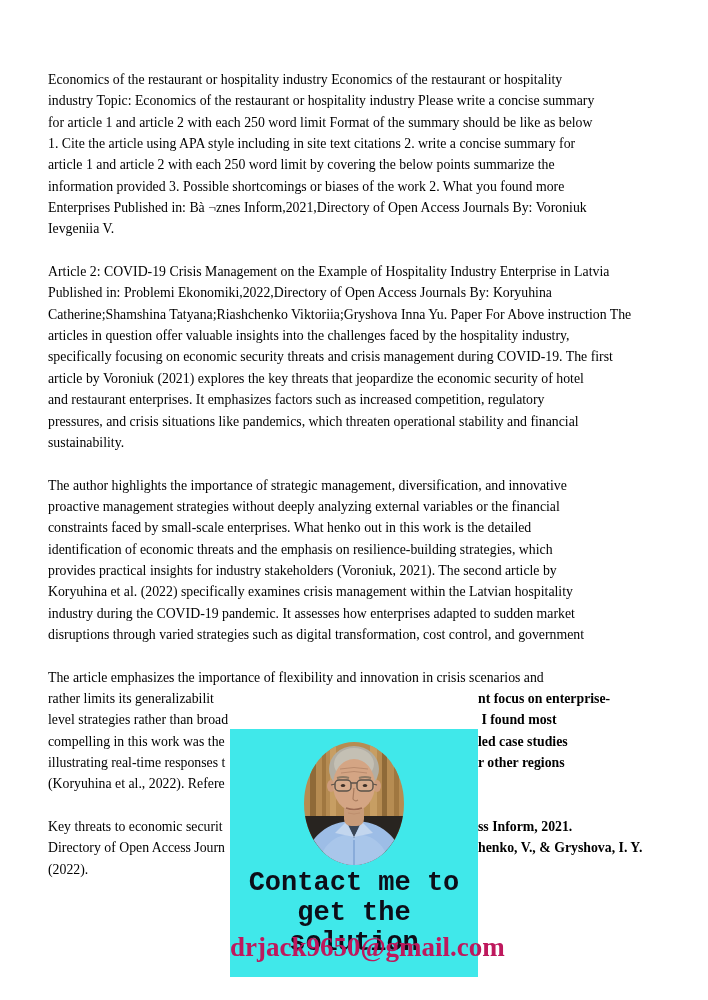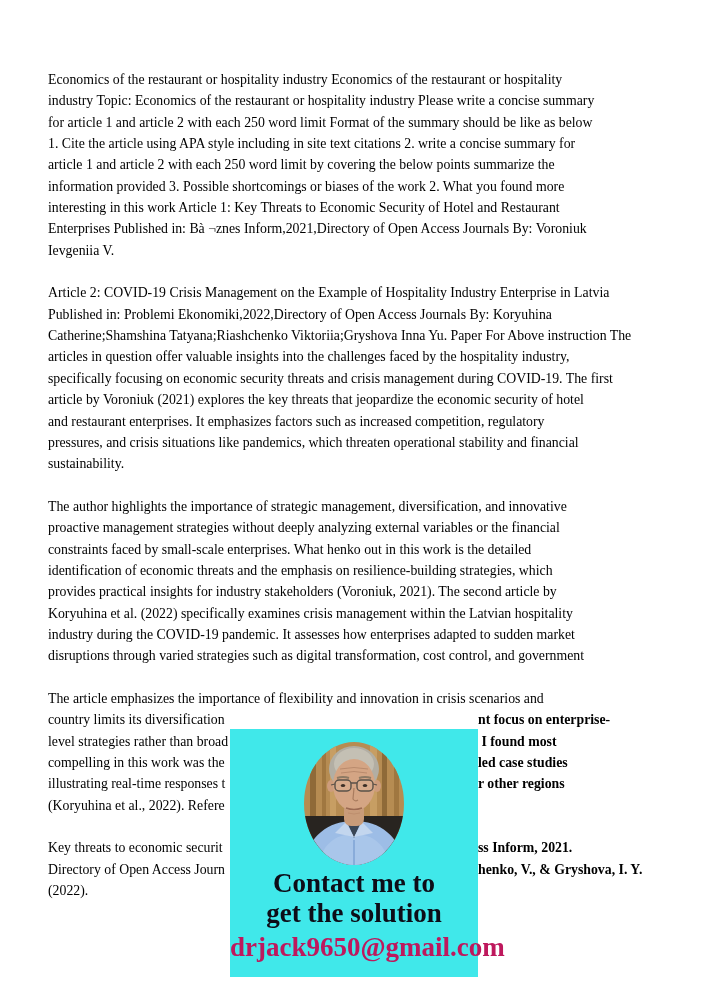--- a/index.html
+++ b/index.html
@@ -18,21 +18,21 @@
     position:absolute;left:230px;top:729px;width:248px;height:248px;
     background:#40e8ea;text-align:center;
   }
   .avatar{
     position:absolute;left:74px;top:13px;width:100px;height:123px;
     border-radius:50%;overflow:hidden;
   }
   .avatar svg{display:block;width:100px;height:123px;}
   .promo-heading{
     position:absolute;top:139px;left:0;right:0;
-    font-family:Liberation Serif, serif;font-weight:bold;
+    font-family:Liberation Mono, monospace;font-weight:bold;
     font-size:27px;line-height:30px;color:#0d0d18;
   }
   .promo-email{
     position:absolute;top:203px;left:0;right:0;
     font-family:"Liberation Serif",serif;font-weight:bold;
     font-size:27px;line-height:30px;color:#be185d;
   }
 </style>
 </head>
 <body>
@@ -40,21 +40,20 @@
 <div class="page">
 
   <div class="doc" id="doc">
       <div class="para">
         <div class="line">Economics of the restaurant or hospitality industry Economics of the restaurant or hospitality</div>
         <div class="line">industry Topic: Economics of the restaurant or hospitality industry Please write a concise summary</div>
         <div class="line">for article 1 and article 2 with each 250 word limit Format of the summary should be like as below</div>
         <div class="line">1. Cite the article using APA style including in site text citations 2. write a concise summary for</div>
         <div class="line">article 1 and article 2 with each 250 word limit by covering the below points summarize the</div>
         <div class="line">information provided 3. Possible shortcomings or biases of the work 2. What you found more</div>
-        <div class="line">interesting in this work Article 1: Key Threats to Economic Security of Hotel and Restaurant</div>
         <div class="line">Enterprises Published in: Bà ¬znes Inform,2021,Directory of Open Access Journals By: Voroniuk</div>
         <div class="line">Ievgeniia V.</div>
       </div>
       <div class="para">
         <div class="line">Article 2: COVID-19 Crisis Management on the Example of Hospitality Industry Enterprise in Latvia</div>
         <div class="line">Published in: Problemi Ekonomiki,2022,Directory of Open Access Journals By: Koryuhina</div>
         <div class="line">Catherine;Shamshina Tatyana;Riashchenko Viktoriia;Gryshova Inna Yu. Paper For Above instruction The</div>
         <div class="line">articles in question offer valuable insights into the challenges faced by the hospitality industry,</div>
         <div class="line">specifically focusing on economic security threats and crisis management during COVID-19. The first</div>
         <div class="line">article by Voroniuk (2021) explores the key threats that jeopardize the economic security of hotel</div>
@@ -67,21 +66,21 @@
         <div class="line">proactive management strategies without deeply analyzing external variables or the financial</div>
         <div class="line">constraints faced by small-scale enterprises. What henko out in this work is the detailed</div>
         <div class="line">identification of economic threats and the emphasis on resilience-building strategies, which</div>
         <div class="line">provides practical insights for industry stakeholders (Voroniuk, 2021). The second article by</div>
         <div class="line">Koryuhina et al. (2022) specifically examines crisis management within the Latvian hospitality</div>
         <div class="line">industry during the COVID-19 pandemic. It assesses how enterprises adapted to sudden market</div>
         <div class="line">disruptions through varied strategies such as digital transformation, cost control, and government</div>
       </div>
       <div class="para">
         <div class="line">The article emphasizes the importance of flexibility and innovation in crisis scenarios and</div>
-        <div class="line"><span>country limits its diversification</span><span class="rfrag">nt focus on enterprise-</span></div>
+        <div class="line"><span>rather limits its generalizabilit</span><span class="rfrag">nt focus on enterprise-</span></div>
         <div class="line"><span>level strategies rather than broad</span><span class="rfrag"> I found most</span></div>
         <div class="line"><span>compelling in this work was the</span><span class="rfrag">led case studies</span></div>
         <div class="line"><span>illustrating real-time responses t</span><span class="rfrag">r other regions</span></div>
         <div class="line"><span>(Koryuhina et al., 2022). Refere</span><span class="rfrag"></span></div>
       </div>
       <div class="para">
         <div class="line"><span>Key threats to economic securit</span><span class="rfrag">ss Inform, 2021.</span></div>
         <div class="line"><span>Directory of Open Access Journ</span><span class="rfrag">henko, V., &amp; Gryshova, I. Y.</span></div>
         <div class="line">(2022).</div>
       </div>

